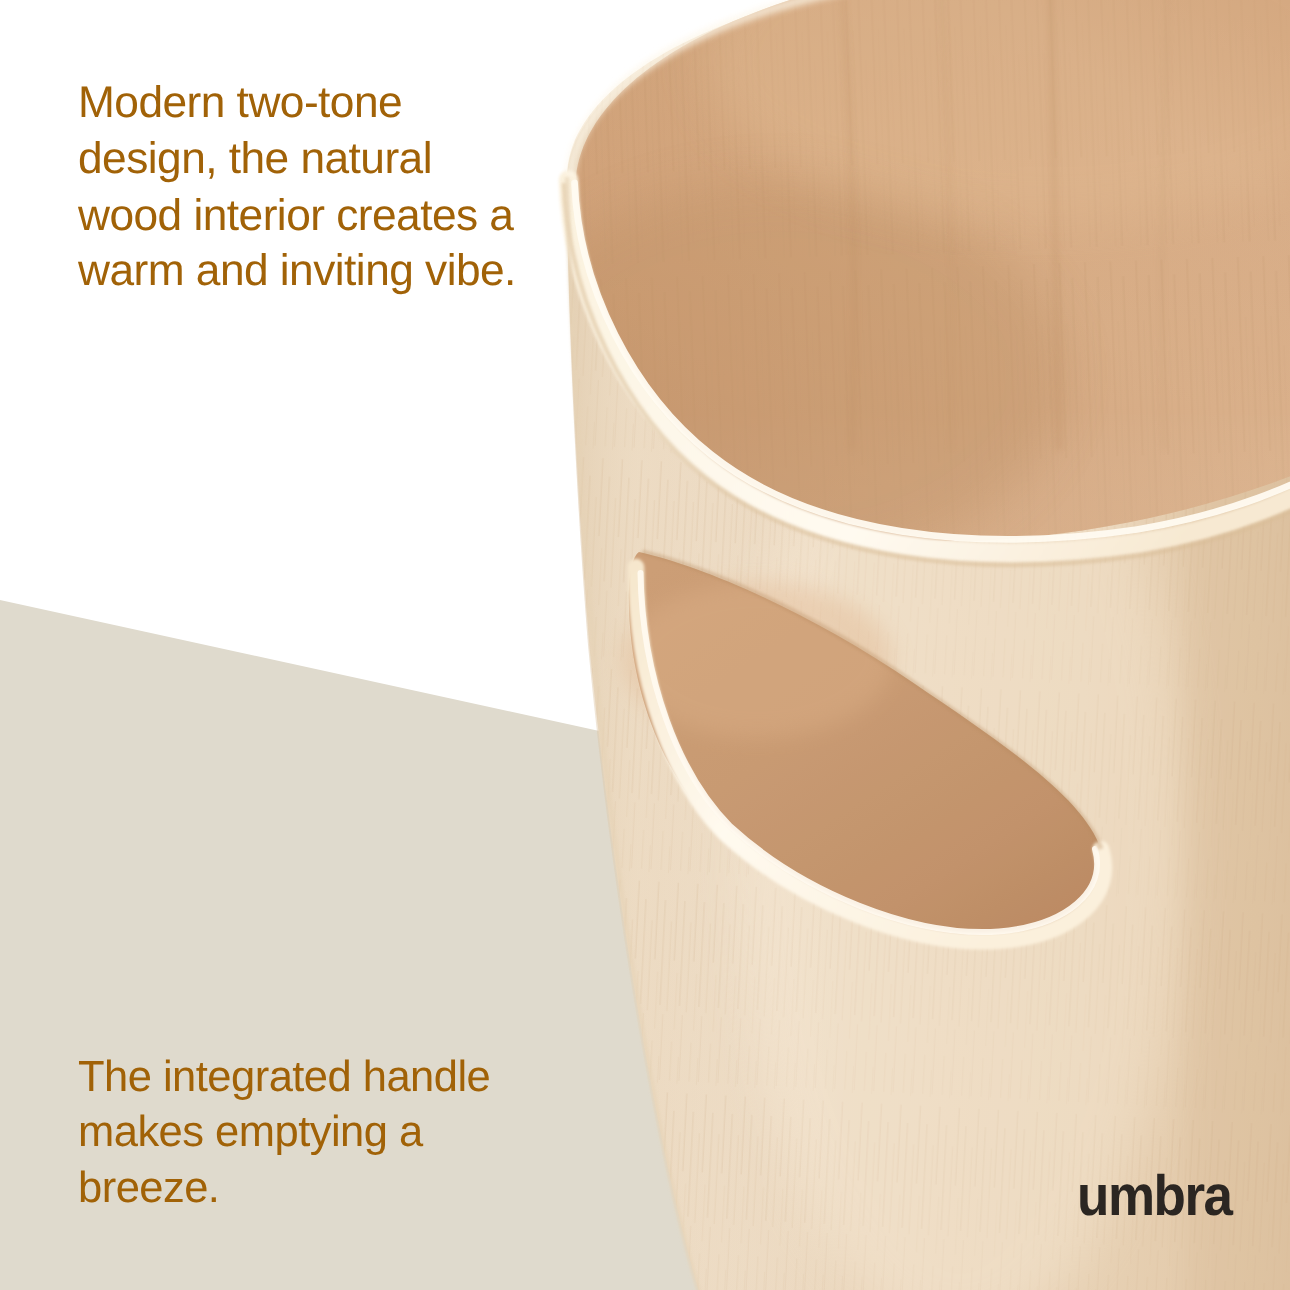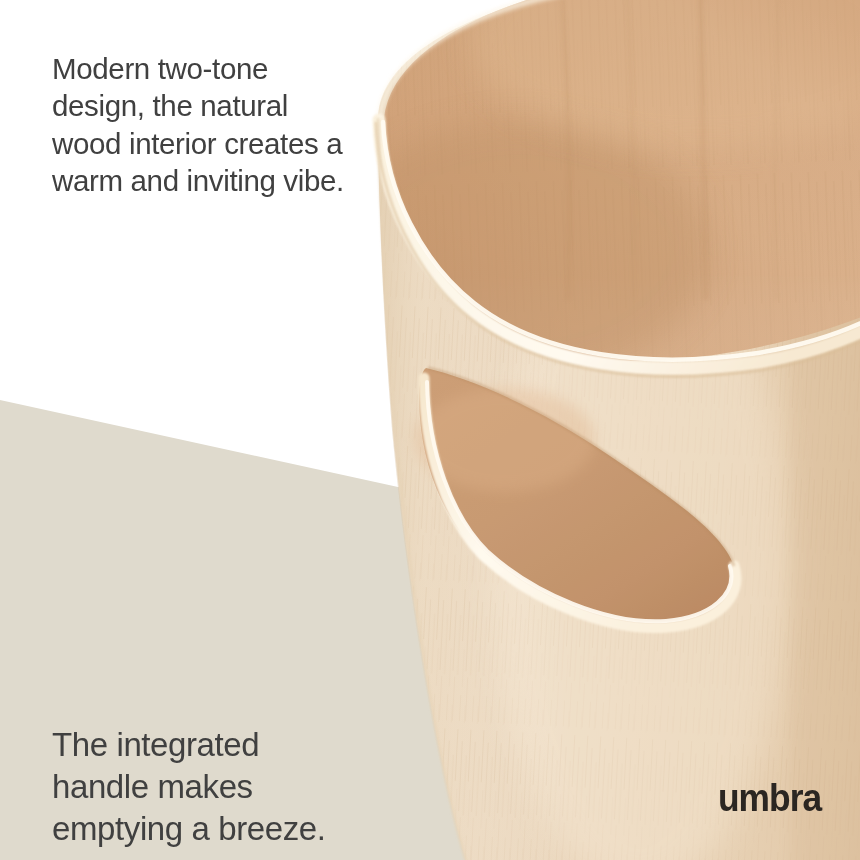--- a/index.html
+++ b/index.html
@@ -49,37 +49,37 @@
   }
   .product svg {
     display: block;
     width: 860px;
     height: 860px;
   }
 
   
   .copy {
     position: absolute;
-    color: #404040;
+    color: #a16207;
     letter-spacing: -0.012em;
     white-space: pre-line;
   }
   .copy-top {
     left: 52px;
     top: 50px;
     width: 300px;
     font-size: 29.5px;
     line-height: 1.265;
     font-weight: 400;
   }
   .copy-bottom {
     left: 52px;
-    top: 724px;
+    top: 700px;
     width: 310px;
-    font-size: 33px;
+    font-size: 29px;
     line-height: 1.28;
     font-weight: 400;
   }
 
   
   .wordmark {
     position: absolute;
     left: 718px;
     top: 779px;
     font-size: 38px;

